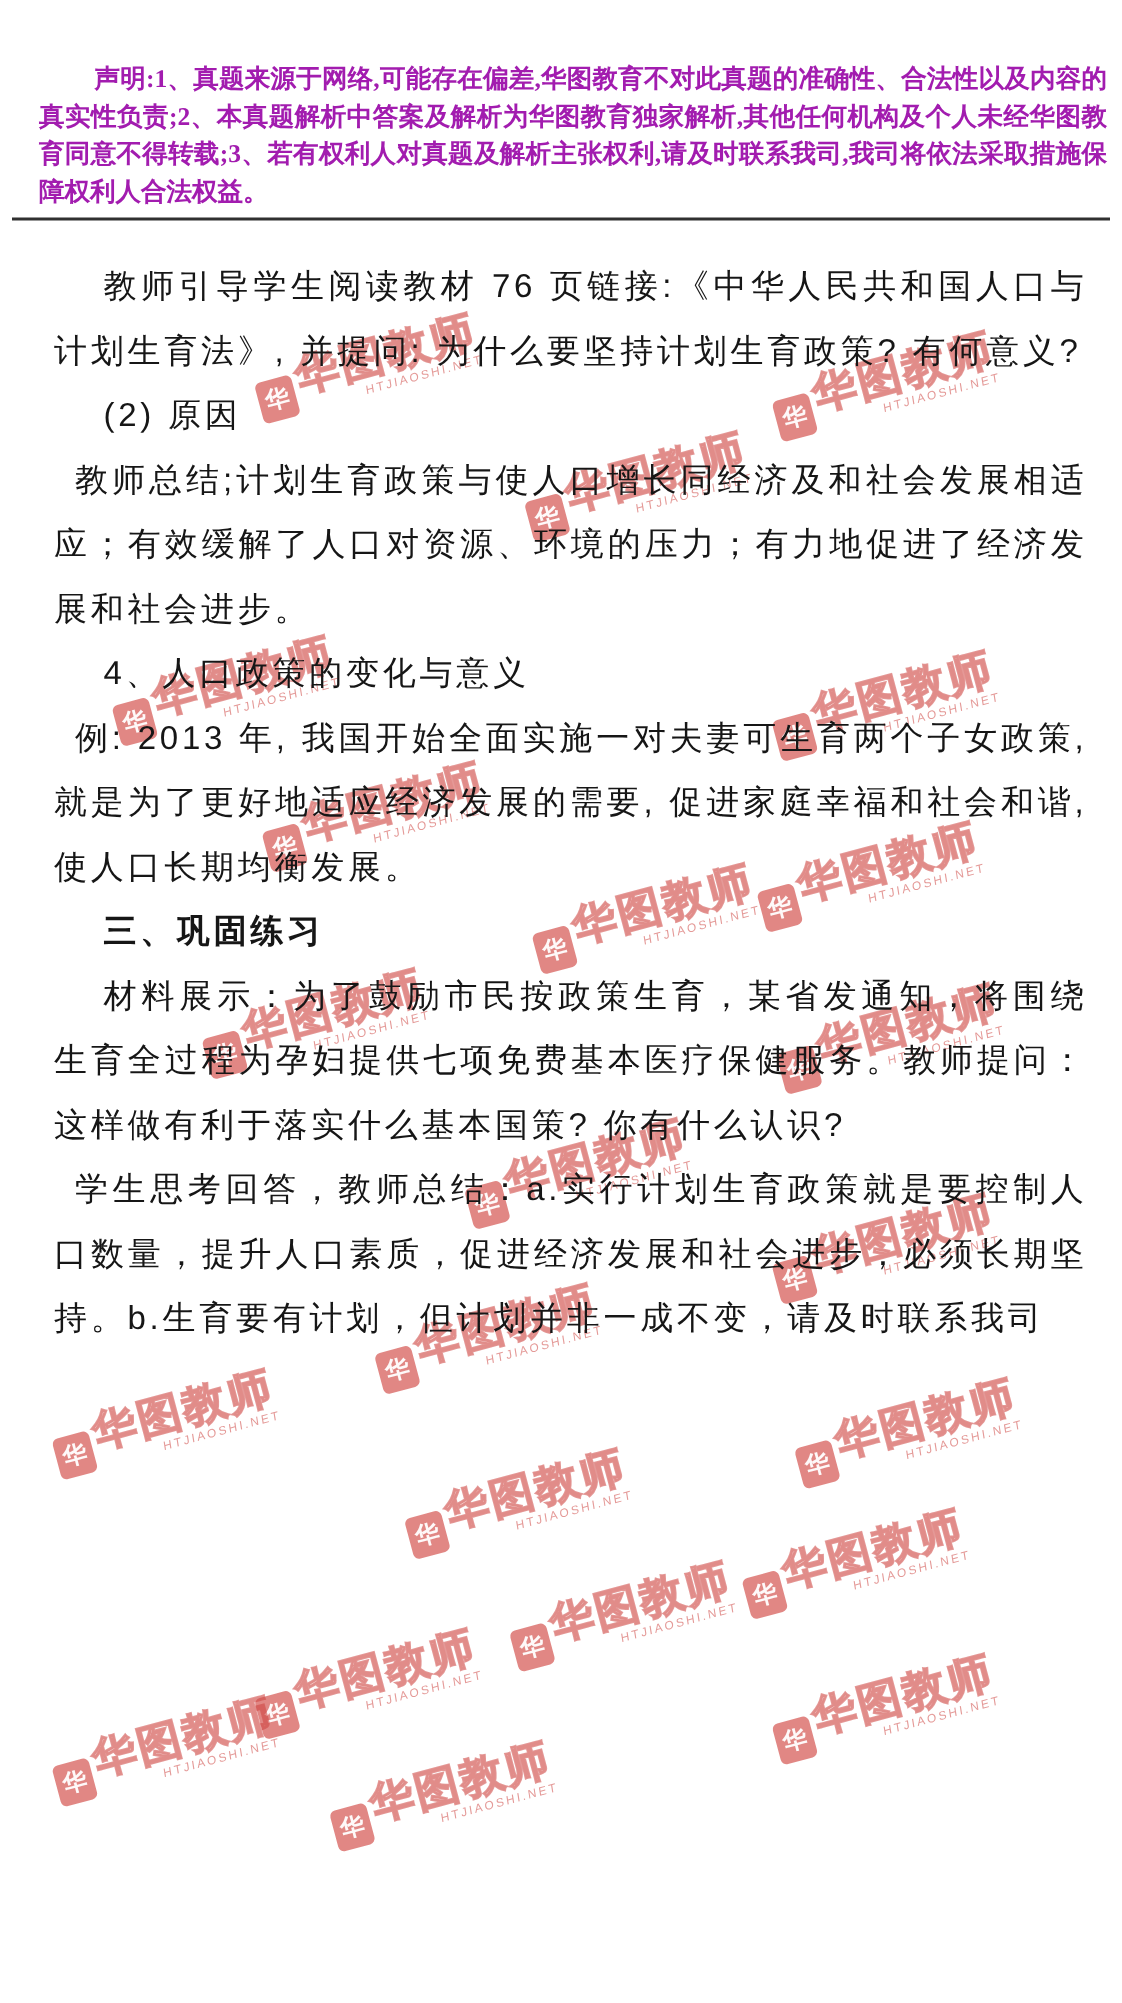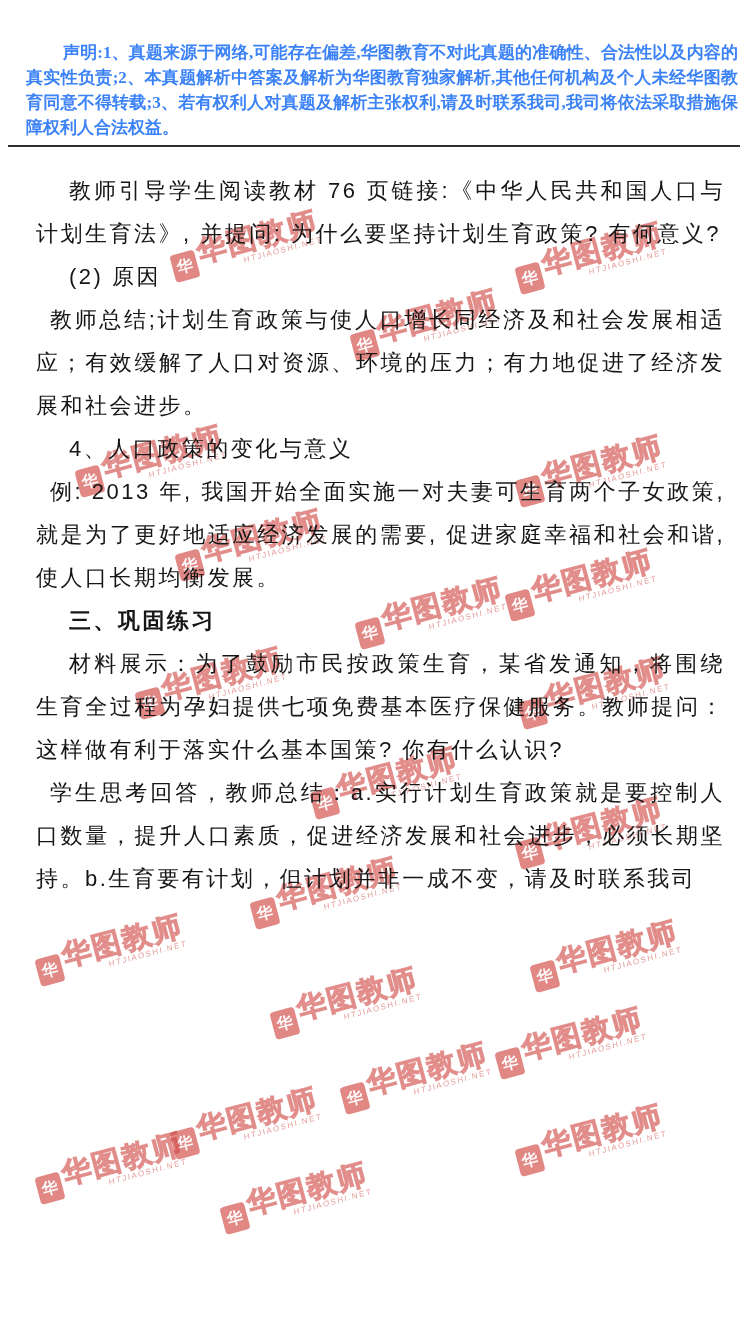--- a/index.html
+++ b/index.html
@@ -51,21 +51,21 @@
   
   .content { position: absolute; inset: 0; z-index: 1; }
 
   .disclaimer {
     margin: 0;
     padding: 40px 10px 0 26px;
     font-family: "Liberation Serif", serif;
     font-size: 17px;
     line-height: 25px;
     font-weight: 600;
-    color: #3b82f6;
+    color: #a21caf;
     text-align: justify;
     text-indent: 37px;
   }
   .disclaimer b { font-weight: 800; }
 
   .separator {
     margin: 5px 8px 0 8px;
     border-top: 2px solid #303030;
     height: 0;
   }

